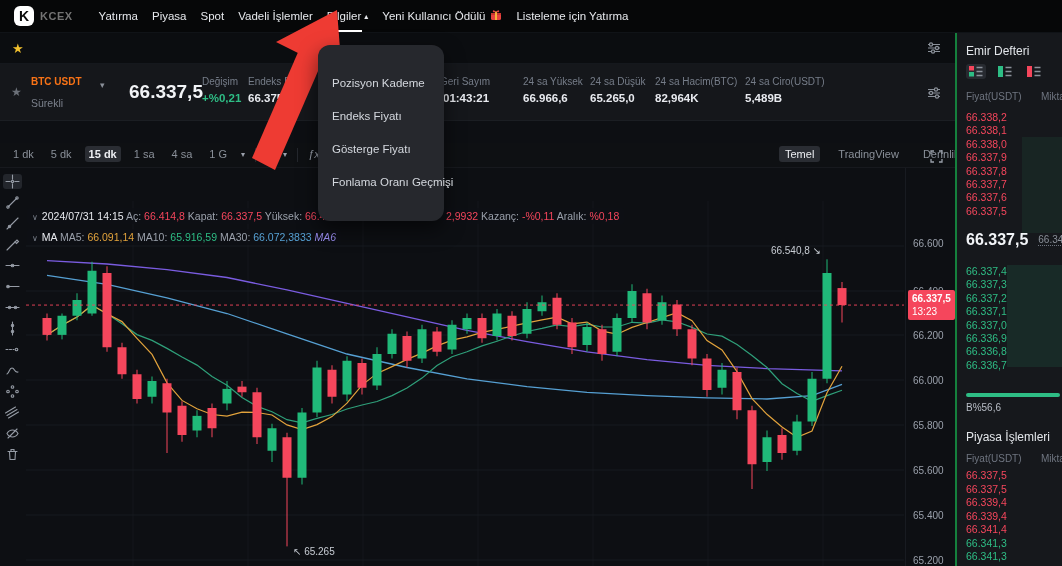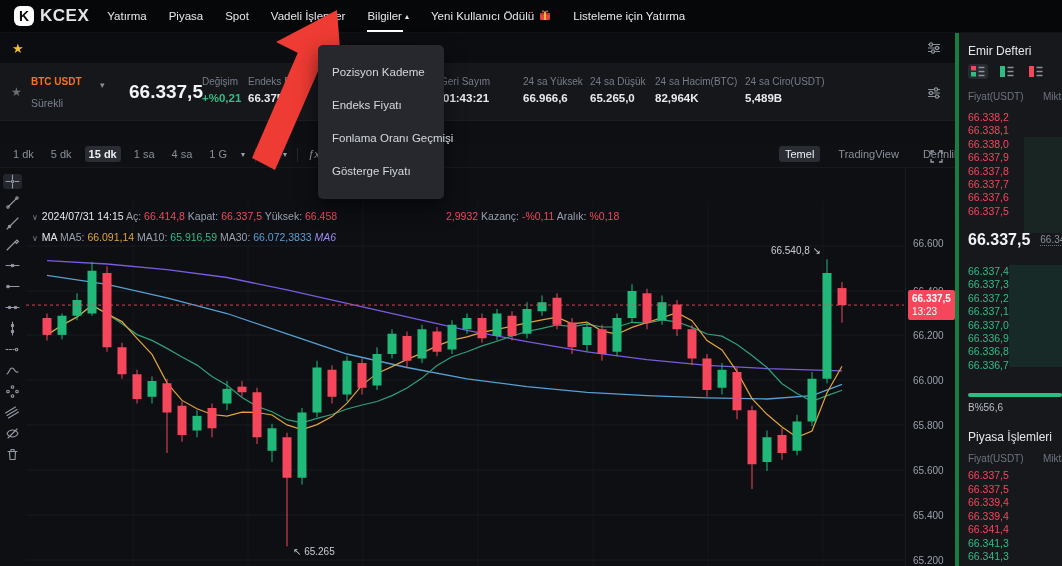--- a/index.html
+++ b/index.html
@@ -6,22 +6,22 @@
   html,body { background:#000; }
   .page { position:relative; width:1062px; height:566px; overflow:hidden;
           font-family:"Liberation Sans", sans-serif; background:#0d0f13; color:#e8eaef;
           -webkit-font-smoothing:antialiased; }
   
   .topnav { position:absolute; left:0; top:0; width:1062px; height:33px; background:#060708;
             display:flex; align-items:center; z-index:20; border-bottom:1px solid #101317; }
   .logo { display:flex; align-items:center; gap:6px; margin-left:14px; }
   .logo-mark { width:20px; height:20px; background:#fff; border-radius:6px; color:#0a0a0a;
                font-weight:bold; font-size:14px; display:flex; align-items:center; justify-content:center; }
-  .logo-text { font-size:17px; font-weight:bold; letter-spacing:.5px; color:#e5e5e5; }
-  .nav-items { display:flex; align-items:center; gap:22px; margin-left:18px; height:100%; }
+  .logo-text { font-size:11px; font-weight:bold; letter-spacing:.5px; color:#737373; }
+  .nav-items { display:flex; align-items:center; gap:14px; margin-left:26px; height:100%; }
   .nav-item { position:relative; font-size:11.5px; color:#e6e8ec; height:100%;
               display:flex; align-items:center; gap:3px; cursor:pointer; white-space:nowrap; }
   .nav-item .caret { font-size:8px; color:#e6e8ec; }
   .nav-item.active:after { content:""; position:absolute; left:0; right:6px; bottom:0;
               height:2px; background:#fff; }
   .gift { display:inline-block; margin-left:2px; }
   
   .left-col { position:absolute; left:0; top:33px; width:955px; bottom:0; }
   .fav-row { position:absolute; left:0; top:0; width:100%; height:31px; background:#0b0d10;
              border-bottom:1px solid #15181d; }
@@ -69,41 +69,41 @@
   .price-badge { position:absolute; left:2px; width:47px; background:#f5465c; color:#fff; border-radius:2px;
                  font-size:10px; font-weight:bold; text-align:left; padding:2px 0 2px 4px; line-height:13px; z-index:5; }
   .overlay-chip { position:absolute; z-index:5; background:rgba(14,16,20,.78); border-radius:2px;
                   padding:2px 5px; font-size:10.5px; white-space:nowrap; color:#9aa0ab; }
   .overlay-chip b { font-weight:normal; }
   .chev { color:#7b818c; font-size:8px; margin-right:4px; }
   .v-red { color:#f5465c; } .v-green { color:#2ebd85; } .v-yellow { color:#e2a33c; }
   .v-blue { color:#56a0d3; } .v-white { color:#e8eaef; } .v-purple { color:#9a8df0;font-style:italic; }
   
   .right-col { position:absolute; left:955px; top:33px; width:107px; bottom:0; background:#16181c;
-               border-left:4px solid #15803d; overflow:hidden; z-index:2; }
+               border-left:2px solid #15803d; overflow:hidden; z-index:2; }
   .panel-title { position:absolute; left:9px; font-size:12px; color:#e3e6ea; white-space:nowrap; }
   .book-icons { position:absolute; left:9px; top:31px; display:flex; gap:9px; align-items:center; }
   .book-ic { padding:2px 3px; border-radius:3px; cursor:pointer; display:flex; }
   .book-ic.active { background:#272a30; }
   .cols { position:absolute; left:9px; width:150px; font-size:10px; color:#6f7580; white-space:nowrap; }
   .cols span:last-child { position:absolute; left:75px; }
   .book-rows { position:absolute; left:0; width:150px; }
   .brow { height:13.4px; line-height:13.4px; font-size:10.5px; padding-left:9px; cursor:pointer; }
   .brow.ask { color:#f5465c; } .brow.bid { color:#2ebd85; }
   .mid-price { position:absolute; left:9px; font-size:16px; font-weight:bold; color:#f2f4f7; white-space:nowrap; }
   .idx-price { font-size:10px; font-weight:normal; color:#8a9099; border-bottom:1px dotted #6f7580;
                margin-left:10px; vertical-align:2px; }
   .depth { position:absolute; background:rgba(46,189,133,.08); z-index:0; }
   .ratio-bar { position:absolute; left:9px; width:94px; height:4px; background:#2ebd85; border-radius:2px; }
   .ratio-lbl { position:absolute; left:9px; font-size:10px; color:#b9bec7; }
   .trow { height:13.5px; line-height:13.5px; font-size:10.5px; padding-left:9px; cursor:pointer; }
   .trow.sell { color:#f5465c; } .trow.buy { color:#2ebd85; }
   
-  .dropdown { position:absolute; left:318px; top:45px; width:126px; background:#26282d; border-radius:5px;
-              box-shadow:0 8px 20px rgba(0,0,0,.55); padding:11px 0; z-index:60; }
+  .dropdown { position:absolute; left:318px; top:45px; width:126px; background:#26282d; border-radius:12px;
+              box-shadow:0 8px 20px rgba(0,0,0,.55); padding:22px 0; z-index:60; }
   .dd-item { height:33px; line-height:33px; padding-left:14px; font-size:11.5px; color:#d4d8de;
              cursor:pointer; white-space:nowrap; }
   .arrow-overlay { position:absolute; left:0; top:0; z-index:50; pointer-events:none; }
   svg text { font-family:"Liberation Sans", sans-serif; }
 </style>
 </head>
 <body>
 
 <div class="page">
 
@@ -613,16 +613,16 @@
   </aside>
 
   <svg class="arrow-overlay" width="1062" height="566">
     <polygon points="252,158 275,170 322,62 299,50" fill="#ee3b33"></polygon>
     <polygon points="337,10 342,75 276,42" fill="#ee3b33"></polygon>
   </svg>
 
   <div class="dropdown" id="dropdown">
       <div class="dd-item">Pozisyon Kademe</div>
       <div class="dd-item">Endeks Fiyatı</div>
+      <div class="dd-item">Gösterge Fiyatı</div>
       <div class="dd-item">Fonlama Oranı Geçmişi</div>
-      <div class="dd-item">Gösterge Fiyatı</div>
     </div>
 </div>
 
 </body></html>

